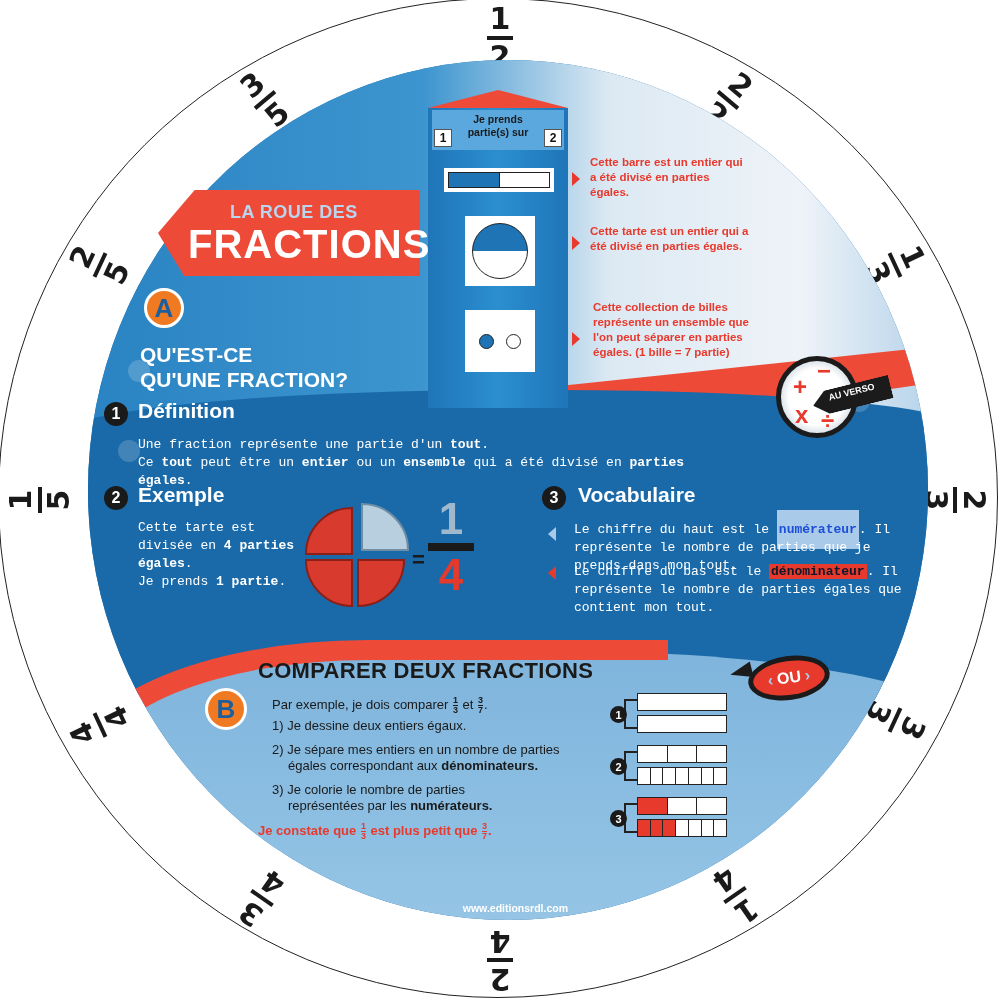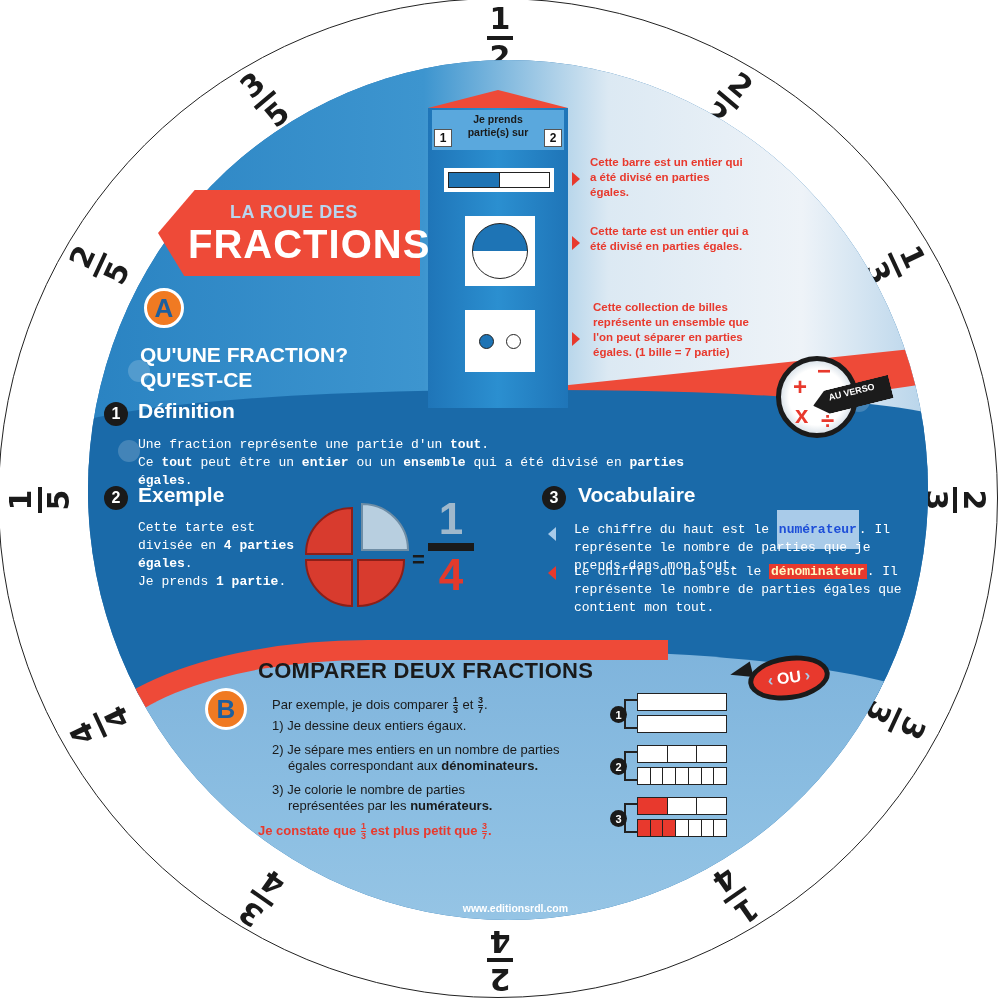--- a/index.html
+++ b/index.html
@@ -38,21 +38,21 @@
   .marbles-widget{position:absolute;left:465px;top:310px;width:70px;height:62px;background:#fff;display:flex;align-items:center;justify-content:space-around;padding:0 8px;box-sizing:border-box;}
   .marble{width:15px;height:15px;border-radius:50%;border:1.5px solid #222;box-sizing:border-box;}
   .marble.filled{background:#1e74b5;}
   .red-note{position:absolute;font-family:"Liberation Sans",sans-serif;font-weight:bold;font-size:11.5px;color:#e8392d;line-height:15px;}
   .arrow-r{position:absolute;width:0;height:0;border-top:7px solid transparent;border-bottom:7px solid transparent;border-left:8px solid #e8392d;}
   .verso{position:absolute;left:776px;top:356px;width:82px;height:82px;border-radius:50%;background:radial-gradient(circle,#ffffff 55%,#dfe6ec 70%);border:5px solid #1b1b1b;box-sizing:border-box;}
   .verso .op{position:absolute;font-family:"Liberation Sans",sans-serif;font-weight:900;color:#e8392d;font-size:24px;}
   .verso-arrow{position:absolute;left:812px;top:384px;width:80px;height:24px;background:#1b1b1b;clip-path:polygon(18% 0,100% 0,100% 100%,18% 100%,0 50%);transform:rotate(-14deg);}
   .verso-label{position:absolute;left:828px;top:387px;font-family:"Liberation Sans",sans-serif;font-weight:bold;font-size:9px;color:#fff;transform:rotate(-14deg);}
   .vocab-hl-blue{background:#a9cbe9;color:#1d4ed8;padding:12px 2px;font-weight:bold;}
-  .vocab-hl-red{background:#e8392d;color:#fef9c3;padding:0 2px;font-weight:bold;}
+  .vocab-hl-red{background:#e8392d;color:#0f172a;padding:0 2px;font-weight:bold;}
   .marker{position:absolute;width:0;height:0;border-top:7px solid transparent;border-bottom:7px solid transparent;}
   .pie3d{position:absolute;left:300px;top:500px;width:110px;height:110px;}
   .frac14{position:absolute;left:428px;top:497px;width:46px;height:110px;font-family:"Liberation Sans",sans-serif;font-weight:900;text-align:center;}
   .frac14 .n{font-size:44px;color:#9fb8cc;line-height:44px;}
   .frac14 .b{height:8px;background:#1a1a1a;margin:2px 0;}
   .frac14 .d{font-size:44px;color:#e23a2c;line-height:44px;}
   .eq{position:absolute;left:412px;top:547px;font-family:"Liberation Sans",sans-serif;font-weight:900;font-size:22px;color:#1a1a1a;}
   .compare-title{position:absolute;left:258px;top:658px;font-family:"Liberation Sans",sans-serif;font-weight:900;font-size:22px;color:#1a1a1a;letter-spacing:0.3px;}
   .dark-text{position:absolute;font-family:"Liberation Sans",sans-serif;font-size:13px;color:#1a1a1a;line-height:16px;}
   .mf{display:inline-flex;flex-direction:column;align-items:center;vertical-align:middle;font-size:9px;line-height:9px;font-weight:bold;margin:0 1px;}
@@ -192,22 +192,22 @@
     <span class="op" style="left:12px;top:12px">+</span>
     <span class="op" style="left:36px;top:-4px">−</span>
     <span class="op" style="left:14px;top:40px">x</span>
     <span class="op" style="left:40px;top:46px">÷</span>
   </div>
   <div class="verso-arrow"></div>
   <div class="verso-label">AU VERSO</div>
 
   <div class="badge" style="left:144px;top:288px">A</div>
   <div class="section-a-title">
+    <div>QU'EST-CE</div>
     <div>QU'UNE FRACTION?</div>
-    <div>QU'EST-CE</div>
   </div>
 
   <div class="num-circle" style="left:104px;top:402px">1</div>
   <div class="h2" style="left:138px;top:399px">Définition</div>
   <div class="body-text" style="left:138px;top:436px;width:560px">
     <div><span>Une fraction représente une partie d'un </span><b>tout</b><span>.</span></div>
     <div><span>Ce </span><b>tout</b><span> peut être un </span><b>entier</b><span> ou un </span><b>ensemble</b><span> qui a été divisé en </span><b>parties égales</b><span>.</span></div>
   </div>
 
   <div class="num-circle" style="left:104px;top:486px">2</div>

